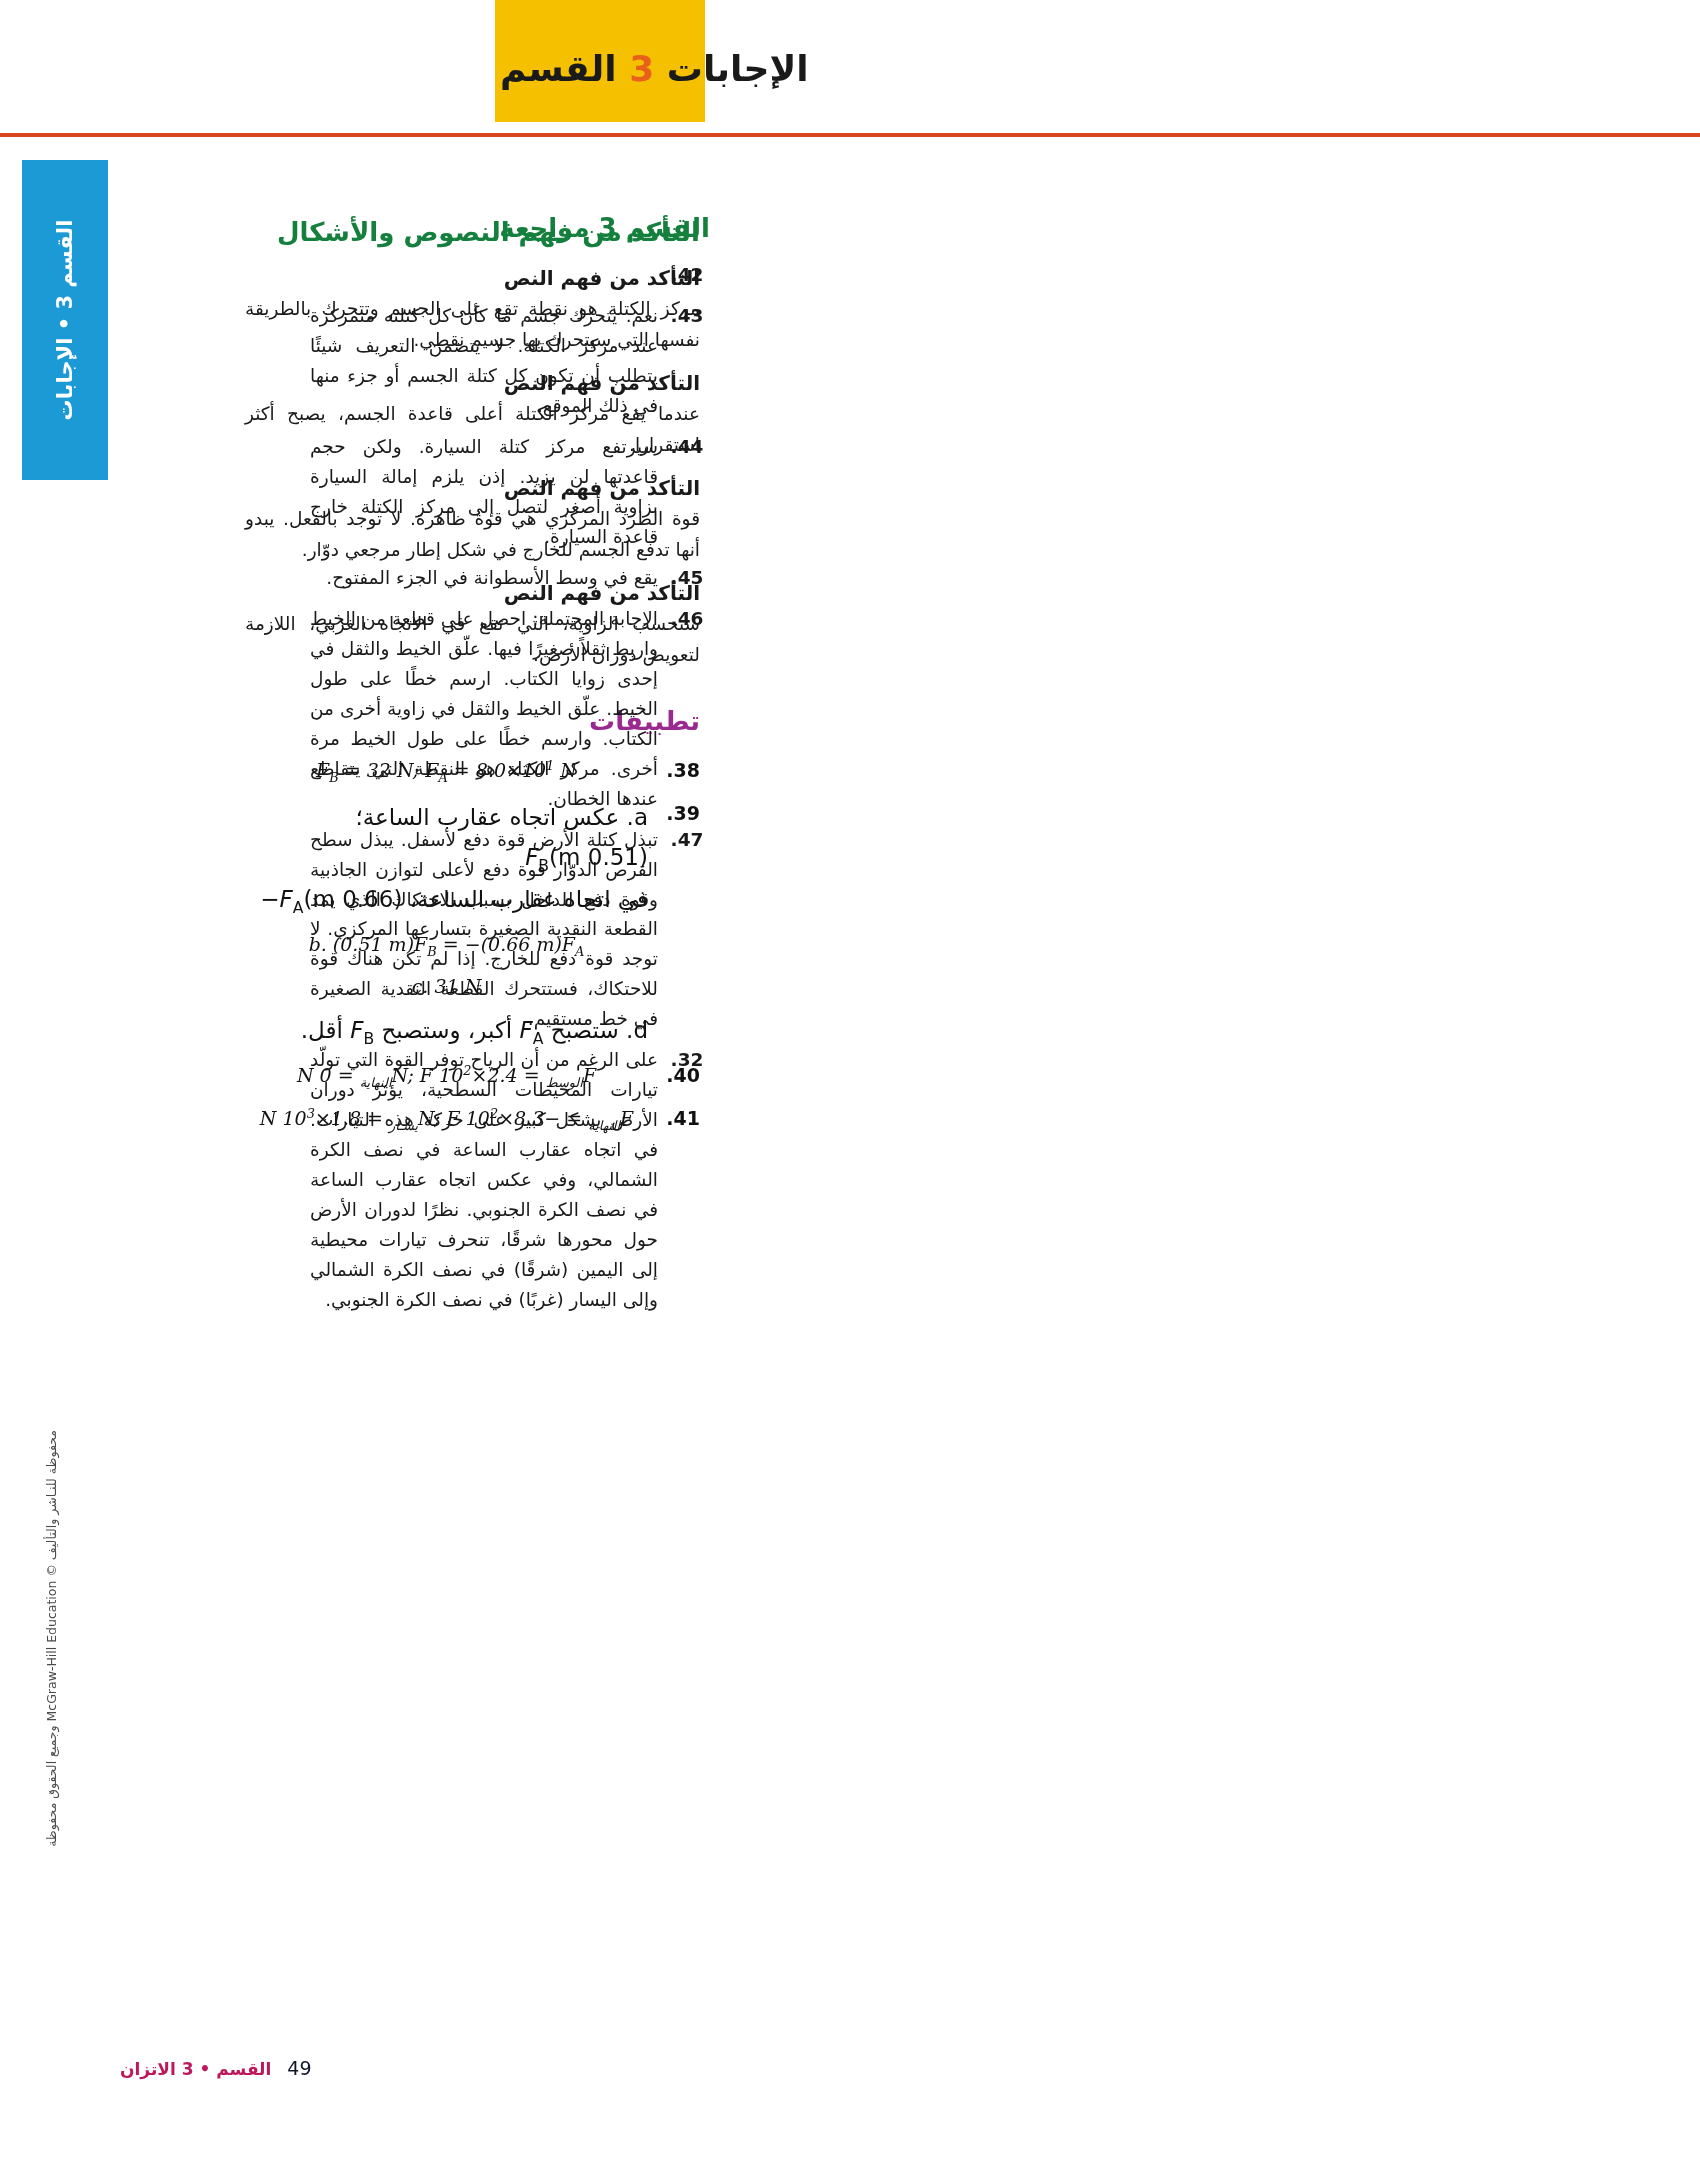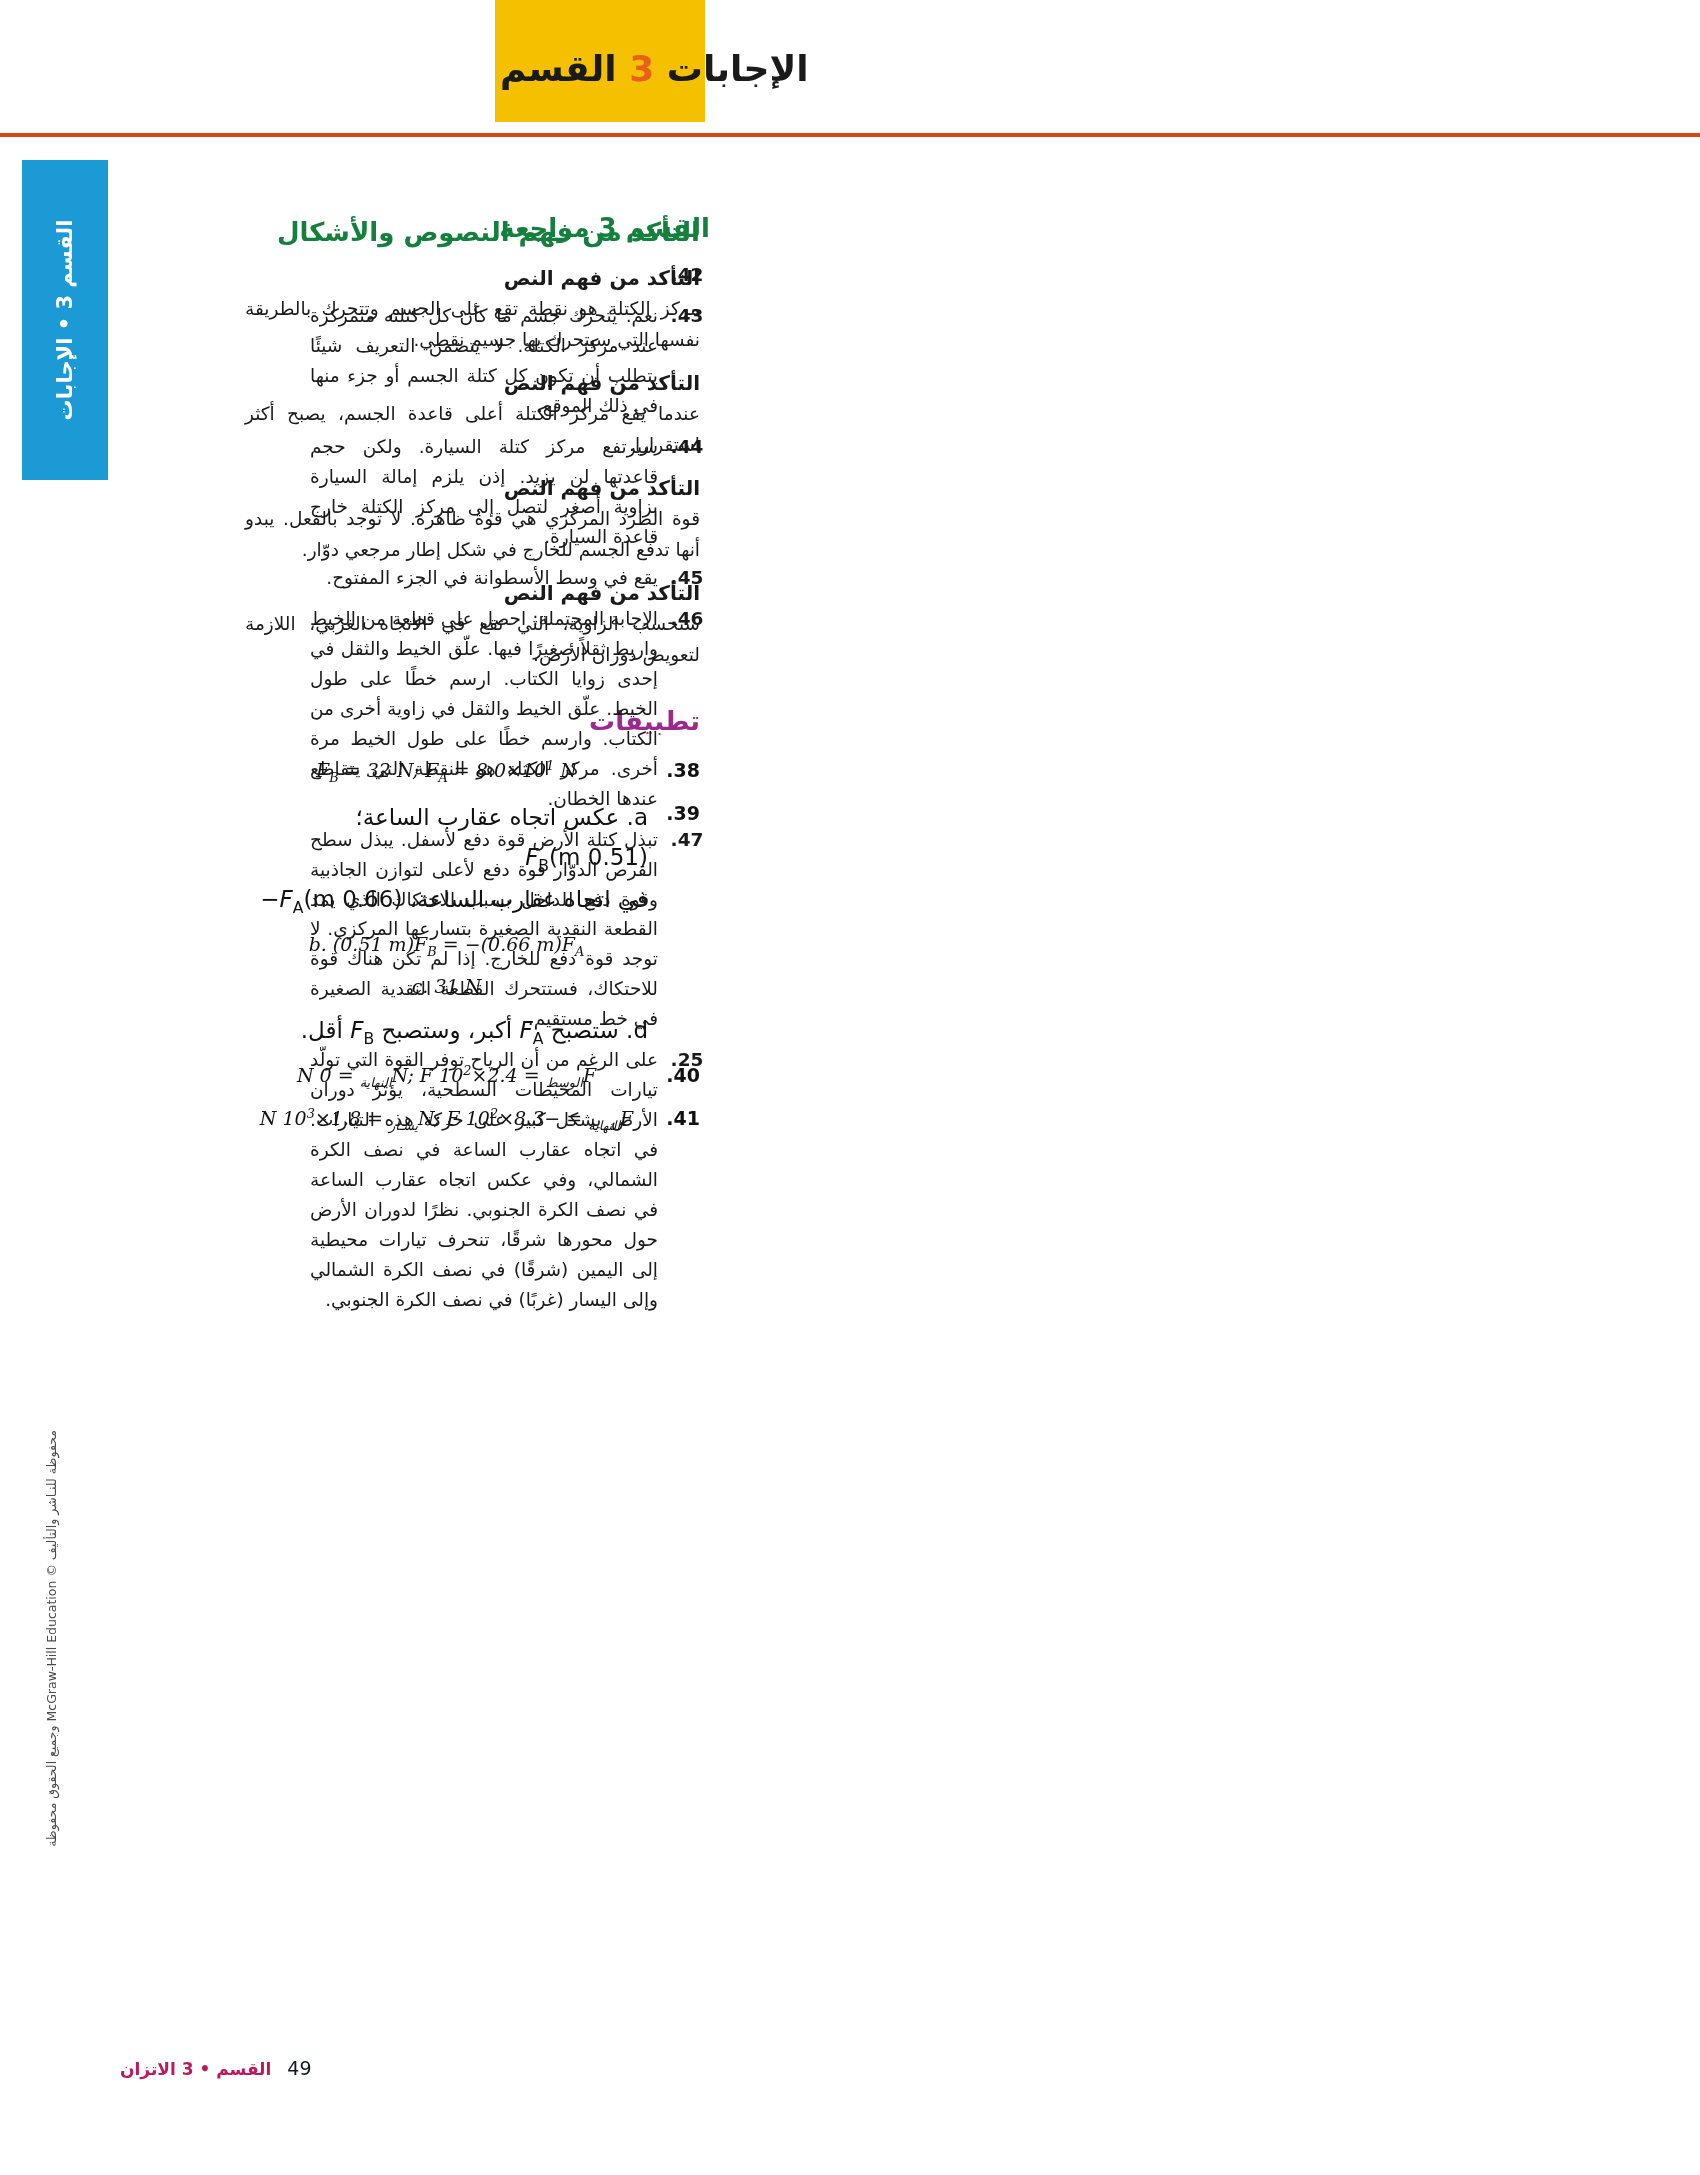--- a/index.html
+++ b/index.html
@@ -343,21 +343,21 @@
       </li>
       <li class="ans-item">
         <div class="ans-num">46.</div>
         <div class="ans-text">الإجابة المحتملة: احصل على قطعة من الخيط واربط ثقلاً صغيرًا فيها. علّق الخيط والثقل في إحدى زوايا الكتاب. ارسم خطًا على طول الخيط. علّق الخيط والثقل في زاوية أخرى من الكتاب. وارسم خطًا على طول الخيط مرة أخرى. مركز الكتلة هو النقطة التي يتقاطع عندها الخطان.</div>
       </li>
       <li class="ans-item">
         <div class="ans-num">47.</div>
         <div class="ans-text">تبذل كتلة الأرض قوة دفع لأسفل. يبذل سطح القرص الدوّار قوة دفع لأعلى لتوازن الجاذبية وقوة دفع للداخل بسبب الاحتكاك الذي يمد القطعة النقدية الصغيرة بتسارعها المركزي. لا توجد قوة دفع للخارج. إذا لم تكن هناك قوة للاحتكاك، فستتحرك القطعة النقدية الصغيرة في خط مستقيم.</div>
       </li>
       <li class="ans-item">
-        <div class="ans-num">25.</div>
+        <div class="ans-num">32.</div>
         <div class="ans-text">على الرغم من أن الرياح توفر القوة التي تولّد تيارات المحيطات السطحية، يؤثر دوران الأرض بشكل كبير على حركة هذه التيارات. في اتجاه عقارب الساعة في نصف الكرة الشمالي، وفي عكس اتجاه عقارب الساعة في نصف الكرة الجنوبي. نظرًا لدوران الأرض حول محورها شرقًا، تنحرف تيارات محيطية إلى اليمين (شرقًا) في نصف الكرة الشمالي وإلى اليسار (غربًا) في نصف الكرة الجنوبي.</div>
       </li>
     </ul>
   </div>
 
   <div class="copyright">محفوظة للنـاشر والتأليف © McGraw-Hill Education وجميع الحقوق محفوظة</div>
 
   <div class="footer">
     <div class="footer-page">49</div>
     <div class="footer-label">القسم • 3 الاتزان</div>

